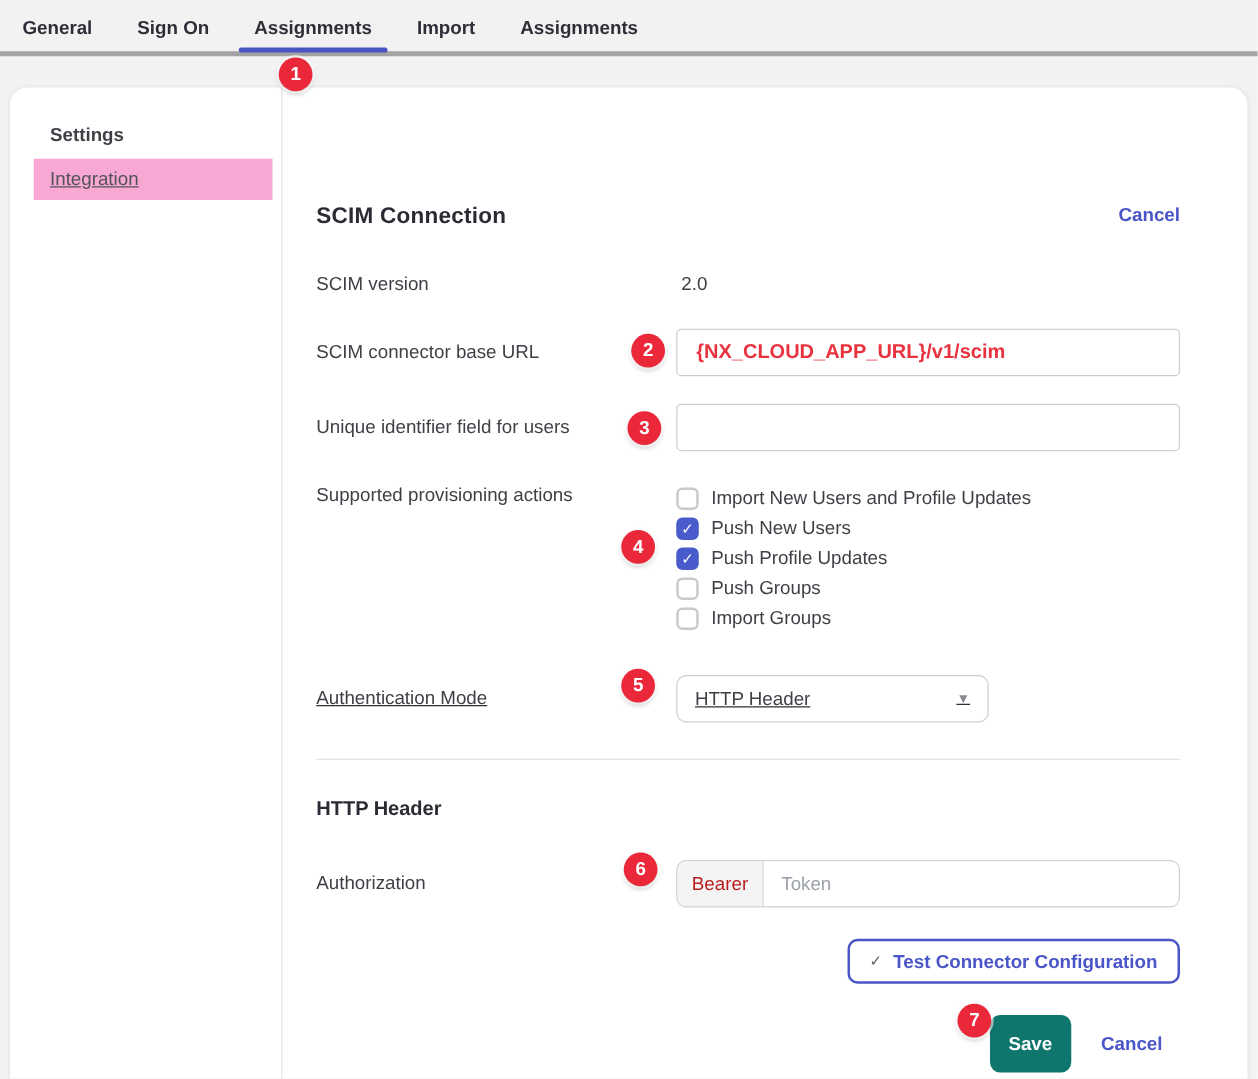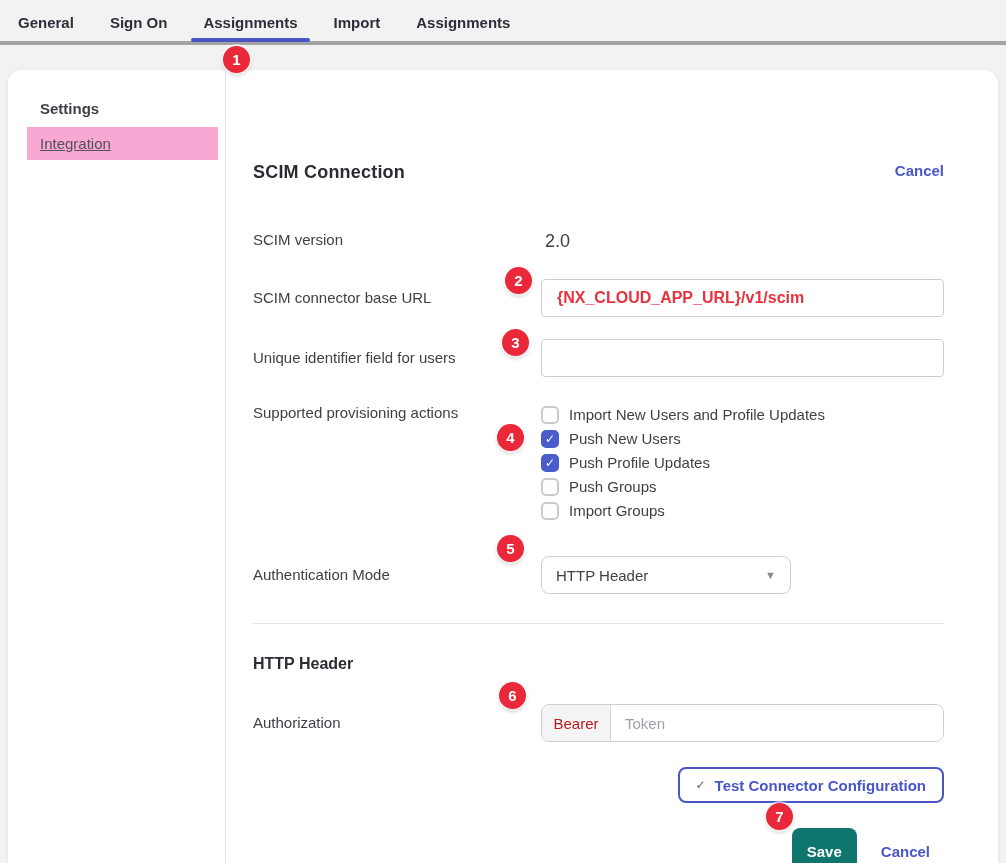--- a/index.html
+++ b/index.html
@@ -31,34 +31,34 @@
   .side-section { margin:30px 0 10px 32px; font-size:15px; font-weight:700;
     color:#3f3f46; }
   .side-item { margin-left:19px; width:191px; height:33px; line-height:33px;
     padding-left:13px; font-size:15px; color:#52525b; cursor:pointer; }
   .side-item.selected { background:#f9a8d4;text-decoration:underline; }
 
   
   .main { flex:1; position:relative; }
   .content { margin:92px 0 0 27px; width:691px; }
 
-  .headrow { display:flex; justify-content:space-between; align-items:flex-start;
-    margin-bottom:48px; }
+  .headrow { display:flex; justify-content:space-between; align-items:center;
+    margin-bottom:36px; }
   .h1 { font-size:18px; font-weight:700; color:#2b2b33; letter-spacing:.2px; }
   .link { color:#4a56c8; font-weight:700; font-size:15px; text-decoration:none;
     cursor:pointer; }
 
   .row { display:flex; margin-bottom:22px; }
   .row .lbl { width:288px; flex:none; font-size:15px; color:#3f3f46;
     padding-top:10px; }
   .row .lbl.plain { padding-top:0; }
   .row .ctl { flex:1; }
 
   .row.version { margin-bottom:27px; align-items:flex-start; }
-  .value { font-size:18px; color:#3f3f46; padding-left:4px; }
+  .value { font-size:15px; color:#3f3f46; padding-left:4px; }
 
   .tinput { width:403px; height:38px; border:1px solid #cdced4;
     border-radius:4px; background:#fff; font-size:16px; padding:0 15px;
     font-family:"Liberation Sans","DejaVu Sans",sans-serif; outline:none;
     color:#3f3f46; }
   .tinput.url { color:#e8323e; font-weight:700; }
 
   .row.uid { margin-bottom:27px; }
 
   
@@ -72,21 +72,21 @@
     display:flex; align-items:center; justify-content:center; }
   .cbl { font-size:15px; color:#3f3f46; margin-left:10px; }
   .row.actions { margin-bottom:30px; }
 
   
   .select { width:250px; height:38px; border:1px solid #cdced4;
     border-radius:8px; background:#fff; display:flex; align-items:center;
     padding:0 14px; font-size:15px; color:#3f3f46; cursor:pointer;
     justify-content:space-between; }
   .caret { color:#8b8b94; font-size:11px; }
-  .row.auth { margin-bottom:29px; }
+  .row.auth { margin-bottom:29px;text-decoration:underline; }
 
   .divider { height:1px; background:#e4e4e8; margin:0 0 31px 0; }
 
   .h2 { font-size:16px; font-weight:700; color:#2b2b33; margin-bottom:31px; }
 
   
   .igroup { width:403px; height:38px; border:1px solid #cdced4;
     border-radius:8px; background:#fff; display:flex; overflow:hidden; }
   .iprefix { width:69px; flex:none; background:#f4f4f5;
     border-right:1px solid #d6d6db; display:flex; align-items:center;

